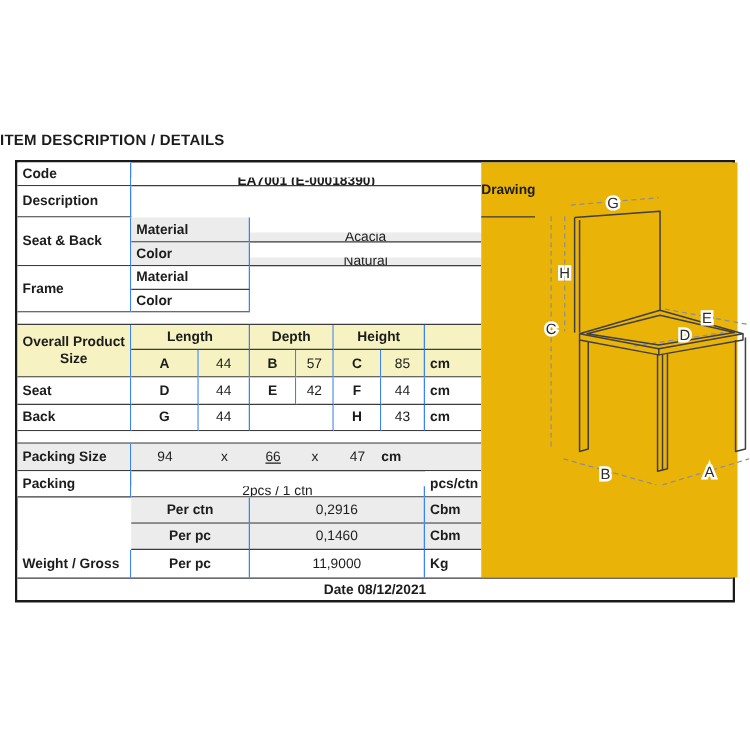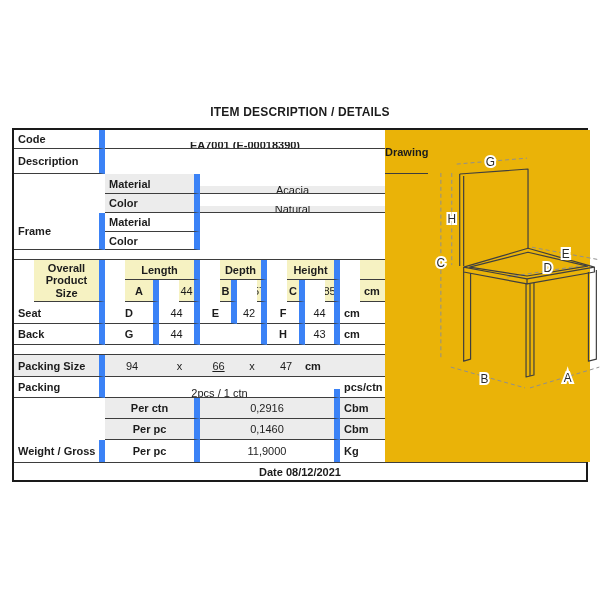--- a/index.html
+++ b/index.html
@@ -1,46 +1,46 @@
 <!DOCTYPE html>
 <html style="--highlight: #f6f2c2; --shade: #ececec;"><head>
 <meta charset="utf-8">
 <style>
   html,body{margin:0;padding:0;background:#fff;}
   .sheet{
     position:relative;width:600px;height:600px;background:#fff;
     font-family:"Liberation Sans",sans-serif;color:#1c1c1c;
   }
   .doc-title{
-    position:absolute;left:0;top:105px;width:600px;text-align:center;
+    position:absolute;left:0;top:105px;width:600px;
     font-size:12px;font-weight:bold;letter-spacing:.2px;
   }
   .spec{
     position:absolute;left:12px;top:128px;width:576px;
     border:2px solid #1a1a1a;display:flex;flex-direction:column;box-sizing:border-box;
   }
   .body{display:flex;}
   .grid{
     width:371px;display:grid;
     grid-template-columns:91px 54px 41px 37px 30px 38px 35px 45px;
     grid-template-rows:19px 25px 20px 19px 19px 18px 10px 20px 22px 22px 21px 10px 22px 21px 21px 21px 22px;
   }
   .cell{
-    border-right:6px solid #3b82f6;border-bottom:1px solid #3d3d3d;
+    border-right:1px solid #3b82f6;border-bottom:1px solid #3d3d3d;
     display:flex;align-items:center;justify-content:center;
     font-size:11px;box-sizing:border-box;overflow:hidden;background:#fff;
   }
   .lab{justify-content:flex-start;padding-left:4px;font-weight:bold;}
   .b{font-weight:bold;}
   .ctr{margin-top:12px;}
   .unit{justify-content:flex-start;padding-left:4px;font-weight:bold;}
   .nr{border-right:none;}
   .nb{border-bottom:none;}
   .shade{background:var(--shade,#ececec);}
-  .hl{background:var(--highlight,#f6f2c2);margin-left:20px;}
+  .hl{background:var(--highlight,#f6f2c2);}
   .size-label{font-weight:bold;text-align:center;padding:0 2px;line-height:1.15;}
   .pack-flex{display:flex;width:100%;height:100%;align-items:center;}
   .pack-flex span{display:block;text-align:center;}
   .ps1{width:54px;}.ps2{width:41px;}.ps3{width:37px;text-decoration:underline;}.ps4{width:30px;}
   .ps5{width:38px;}.ps6{width:35px;text-align:left !important;font-weight:bold;}
   .draw-col{width:205px;display:flex;background:#eab308;}
   .draw-header{
     height:44px;border-bottom:1px solid #3d3d3d;display:flex;align-items:center;
     justify-content:center;font-size:11px;font-weight:bold;box-sizing:border-box;
   }
@@ -66,20 +66,21 @@
   <div class="spec">
     <div class="body">
 
       <div class="grid">
 
         <div class="cell lab" style="grid-area:1/1">Code</div>
         <div class="cell b ctr nr" style="grid-area:1/2/2/9">EA7001 (E-00018390)</div>
 
         <div class="cell lab" style="grid-area:2/1">Description</div>
 
+        <div class="cell lab" style="grid-area:3/1/5/2">Seat &amp; Back</div>
         <div class="cell lab shade" style="grid-area:3/2/4/4">Material</div>
         <div class="cell ctr shade nr" style="grid-area:3/4/4/9">Acacia</div>
         <div class="cell lab shade" style="grid-area:4/2/5/4">Color</div>
         <div class="cell ctr shade nr" style="grid-area:4/4/5/9">Natural</div>
 
         <div class="cell lab" style="grid-area:5/1/7/2">Frame</div>
         <div class="cell lab" style="grid-area:5/2/6/4">Material</div>
         <div class="cell lab" style="grid-area:6/2/7/4">Color</div>
 
         <div class="cell nr" style="grid-area:7/1/8/9"></div>

